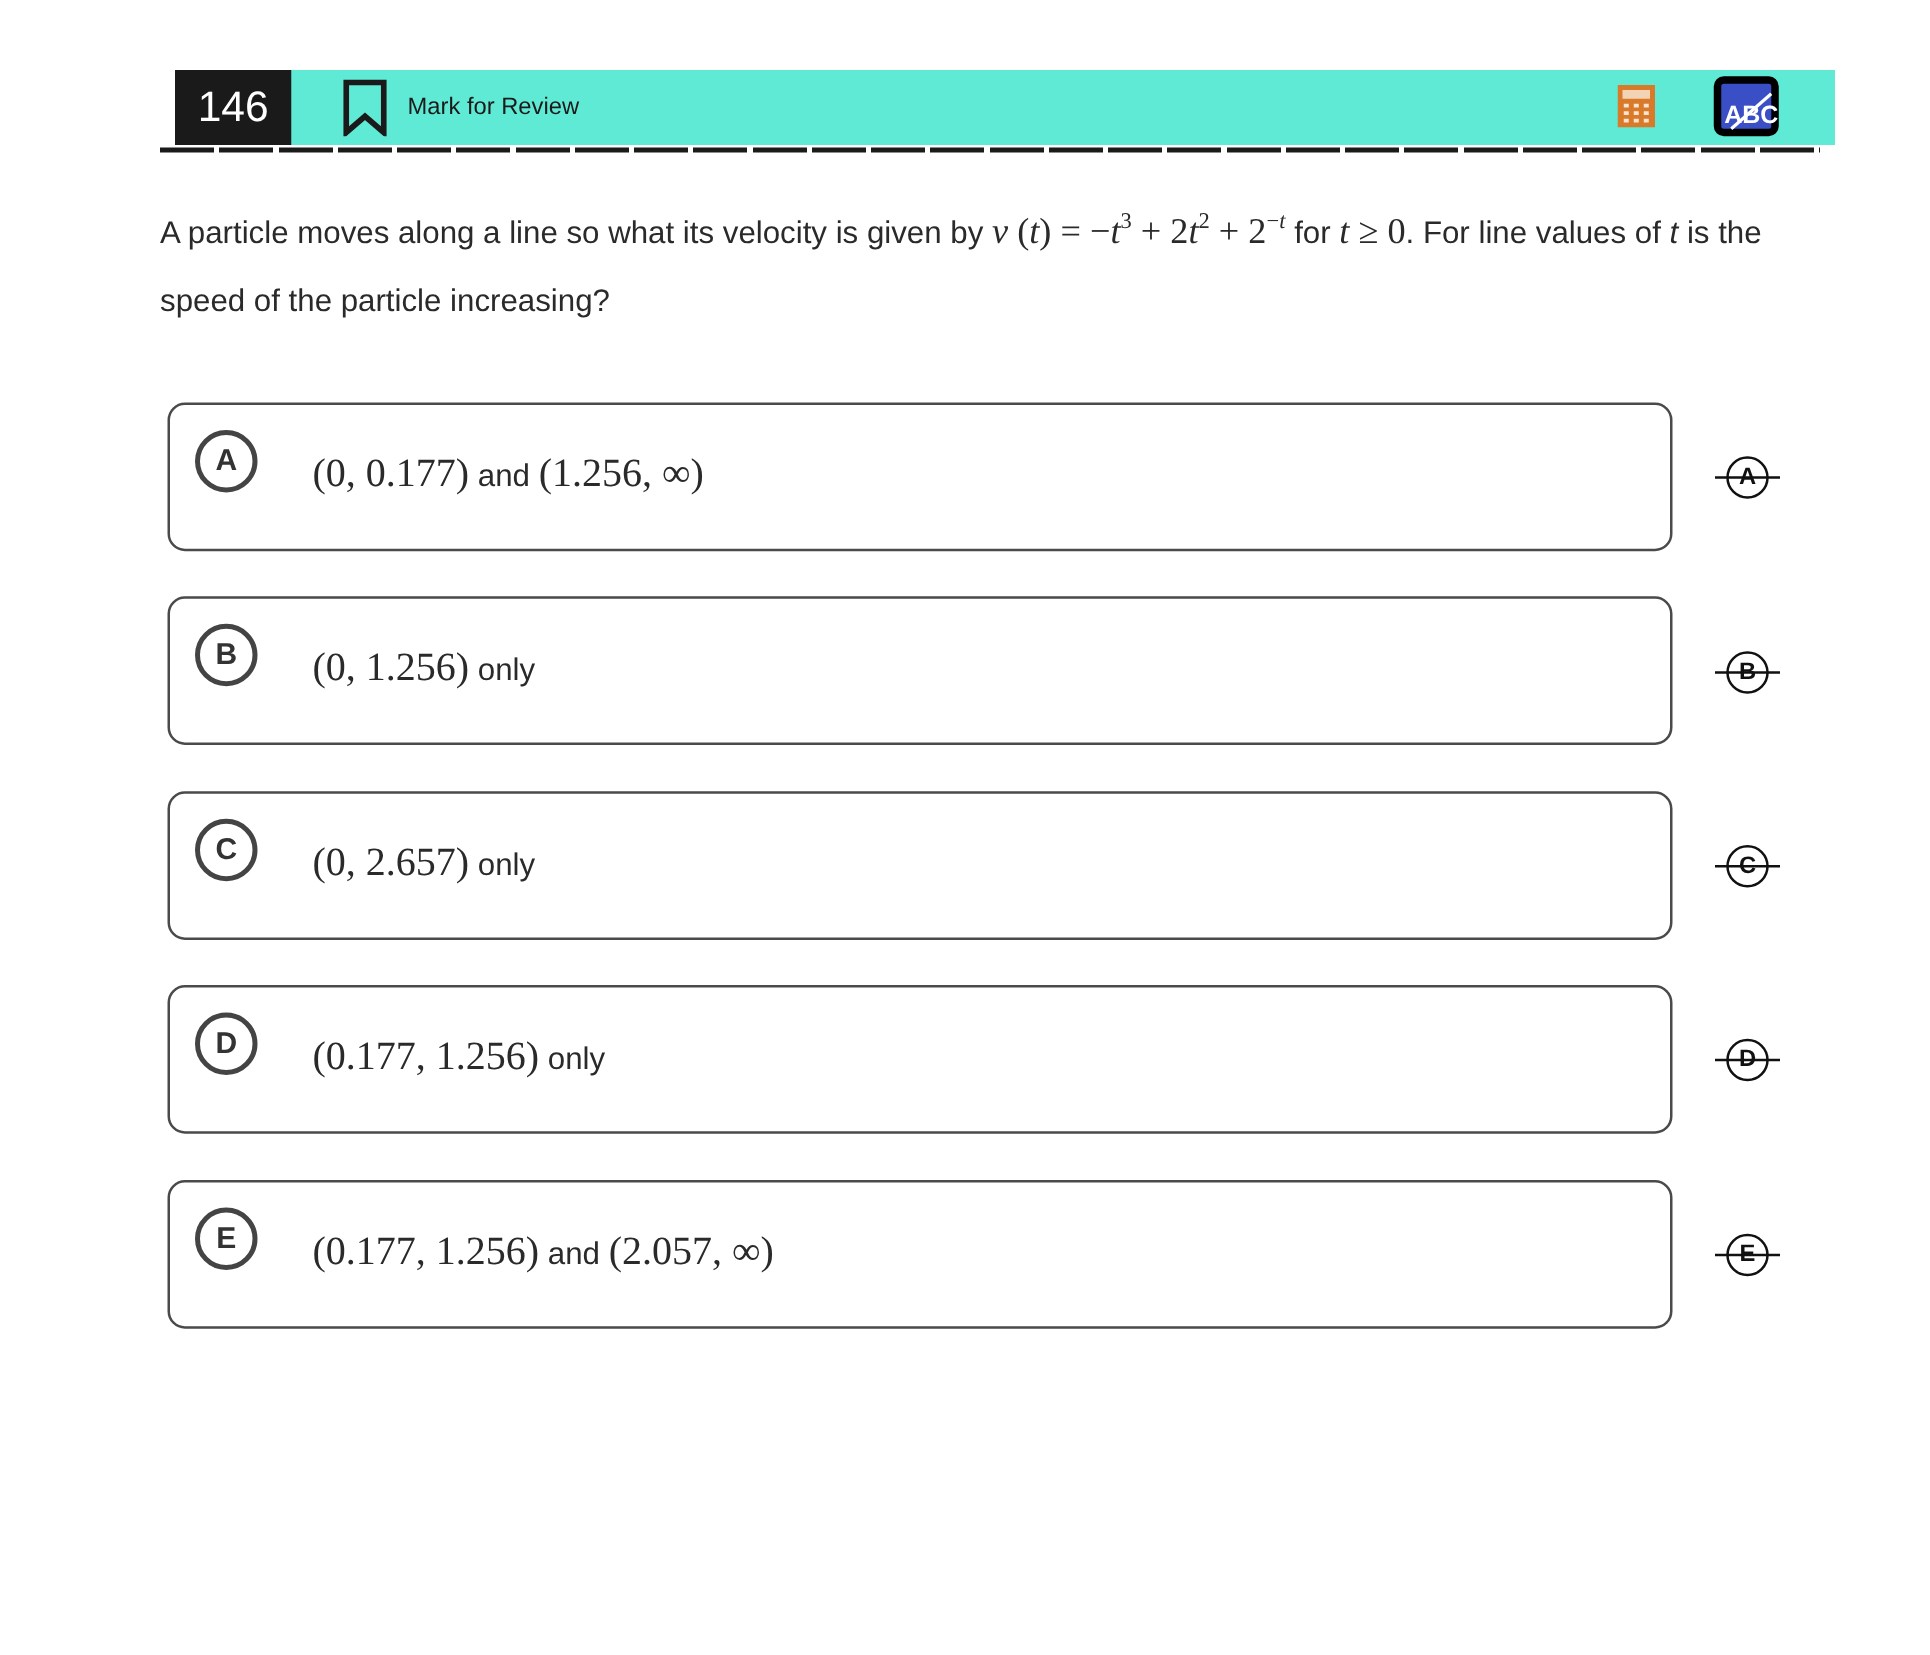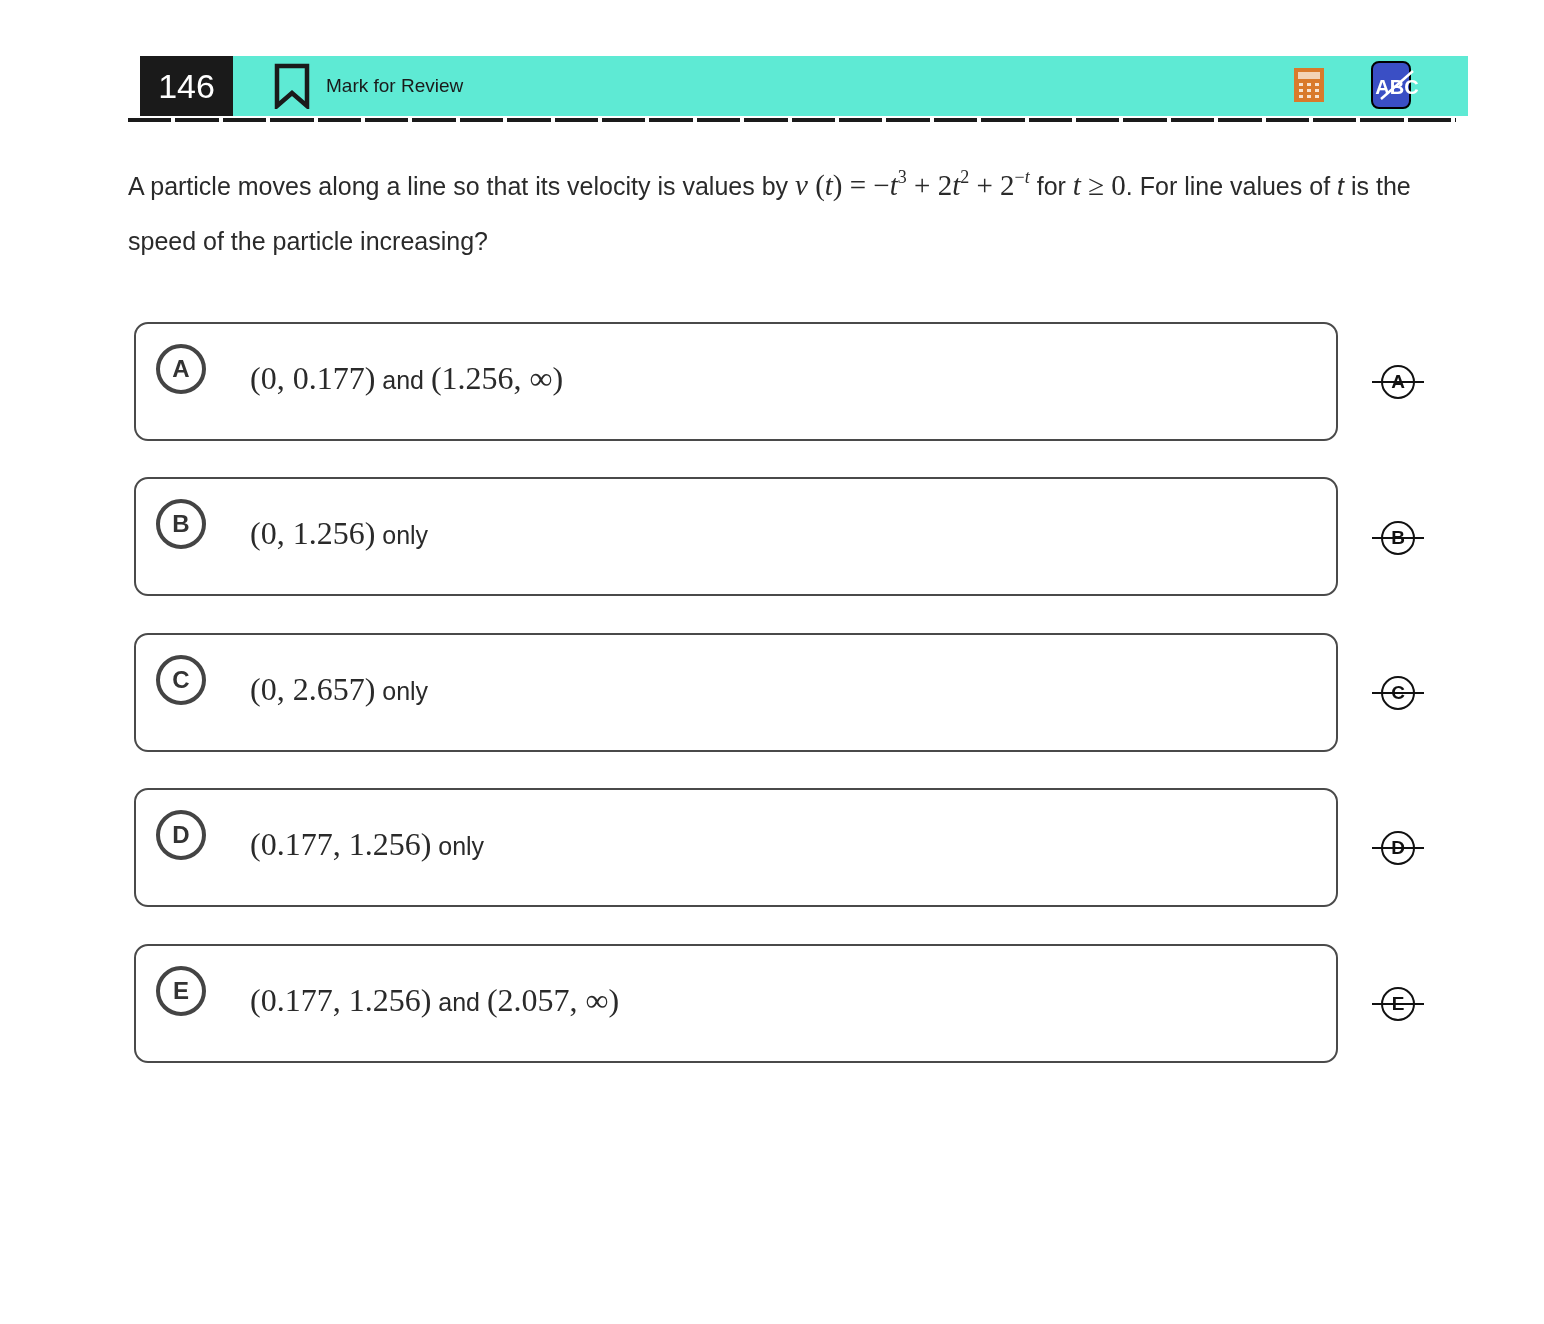--- a/index.html
+++ b/index.html
@@ -8,22 +8,22 @@
 
   .header { position: absolute; left: 128px; top: 56px; width: 1328px; height: 60px;
             background: #5eead4; margin-left: 12px; }
   .qnum { position: absolute; left: 0; top: 0; width: 93px; height: 60px; background: #1a1a1a;
           color: #fff; font-size: 34px; line-height: 60px; text-align: center; }
   .mark { position: absolute; left: 134px; top: 7px; height: 46px; display: flex; align-items: center;
           cursor: pointer; }
   .mark svg { width: 36px; height: 46px; }
   .mark-label { font-size: 19px; color: #1a1a1a; margin-left: 16px; }
   .calc { position: absolute; left: 1154px; top: 12px; width: 30px; height: 34px; cursor: pointer; }
-  .abc { position: absolute; left: 1231px; top: 5px; width: 40px; height: 48px; background: #3a4fc5;
-         border: 2px solid #000000; border-radius: 8px; box-sizing: border-box; cursor: pointer; text-align: right; }
+  .abc { position: absolute; left: 1231px; top: 5px; width: 52px; height: 48px; background: #3a4fc5;
+         border: 6px solid #000000; border-radius: 8px; box-sizing: border-box; cursor: pointer; text-align: right; }
   .dash { position: absolute; left: 128px; top: 118px; width: 1328px; height: 4px;
           background: repeating-linear-gradient(90deg, #1a1a1a 0, #1a1a1a 43.3px, transparent 43.3px, transparent 47.4px); }
 
   .question { position: absolute; left: 128px; top: 158px; width: 1320px; font-size: 25px;
               line-height: 55px; color: #2a2a2a; }
   .math { font-family: "Liberation Serif", "DejaVu Serif", serif; font-size: 29px; margin-top: 29px; }
   .math i { font-style: italic; }
   sup { font-size: 18px; line-height: 0; vertical-align: 12px; }
 
   .option { position: absolute; left: 134px; width: 1204px; height: 119px; border: 2px solid #4a4a4a;
@@ -71,21 +71,21 @@
   <div class="abc">
     <svg viewBox="0 0 48 44" width="48" height="44">
       <text x="24" y="31" text-anchor="middle" font-family="Liberation Sans, sans-serif" font-weight="bold" font-size="20" fill="#ffffff">ABC</text>
       <line x1="8" y1="36" x2="40" y2="8" stroke="#ffffff" stroke-width="2.5"></line>
     </svg>
   </div>
 </div>
 <div class="dash"></div>
 
 <div class="question">
-  <span>A particle moves along a line so that its velocity is values by </span><span class="math"><i>v</i> (<i>t</i>) = −<i>t</i><sup>3</sup> + 2<i>t</i><sup>2</sup> + 2<sup>−<i>t</i></sup></span><span> for </span><span class="math"><i>t</i> ≥ 0</span><span>. For line values of </span><i>t</i><span> is the speed of the particle increasing?</span>
+  <span>A particle moves along a line so what its velocity is given by </span><span class="math"><i>v</i> (<i>t</i>) = −<i>t</i><sup>3</sup> + 2<i>t</i><sup>2</sup> + 2<sup>−<i>t</i></sup></span><span> for </span><span class="math"><i>t</i> ≥ 0</span><span>. For line values of </span><i>t</i><span> is the speed of the particle increasing?</span>
 </div>
 
 <div class="option" style="top:322px">
   <div class="opt-letter">A</div>
   <div class="opt-text"><span class="math">(0, 0.177)</span><span> and </span><span class="math">(1.256, ∞)</span></div>
 </div>
 <div class="strike" style="top:365px">
   <div class="line"></div>
   <div class="circ">A</div>
 </div>

